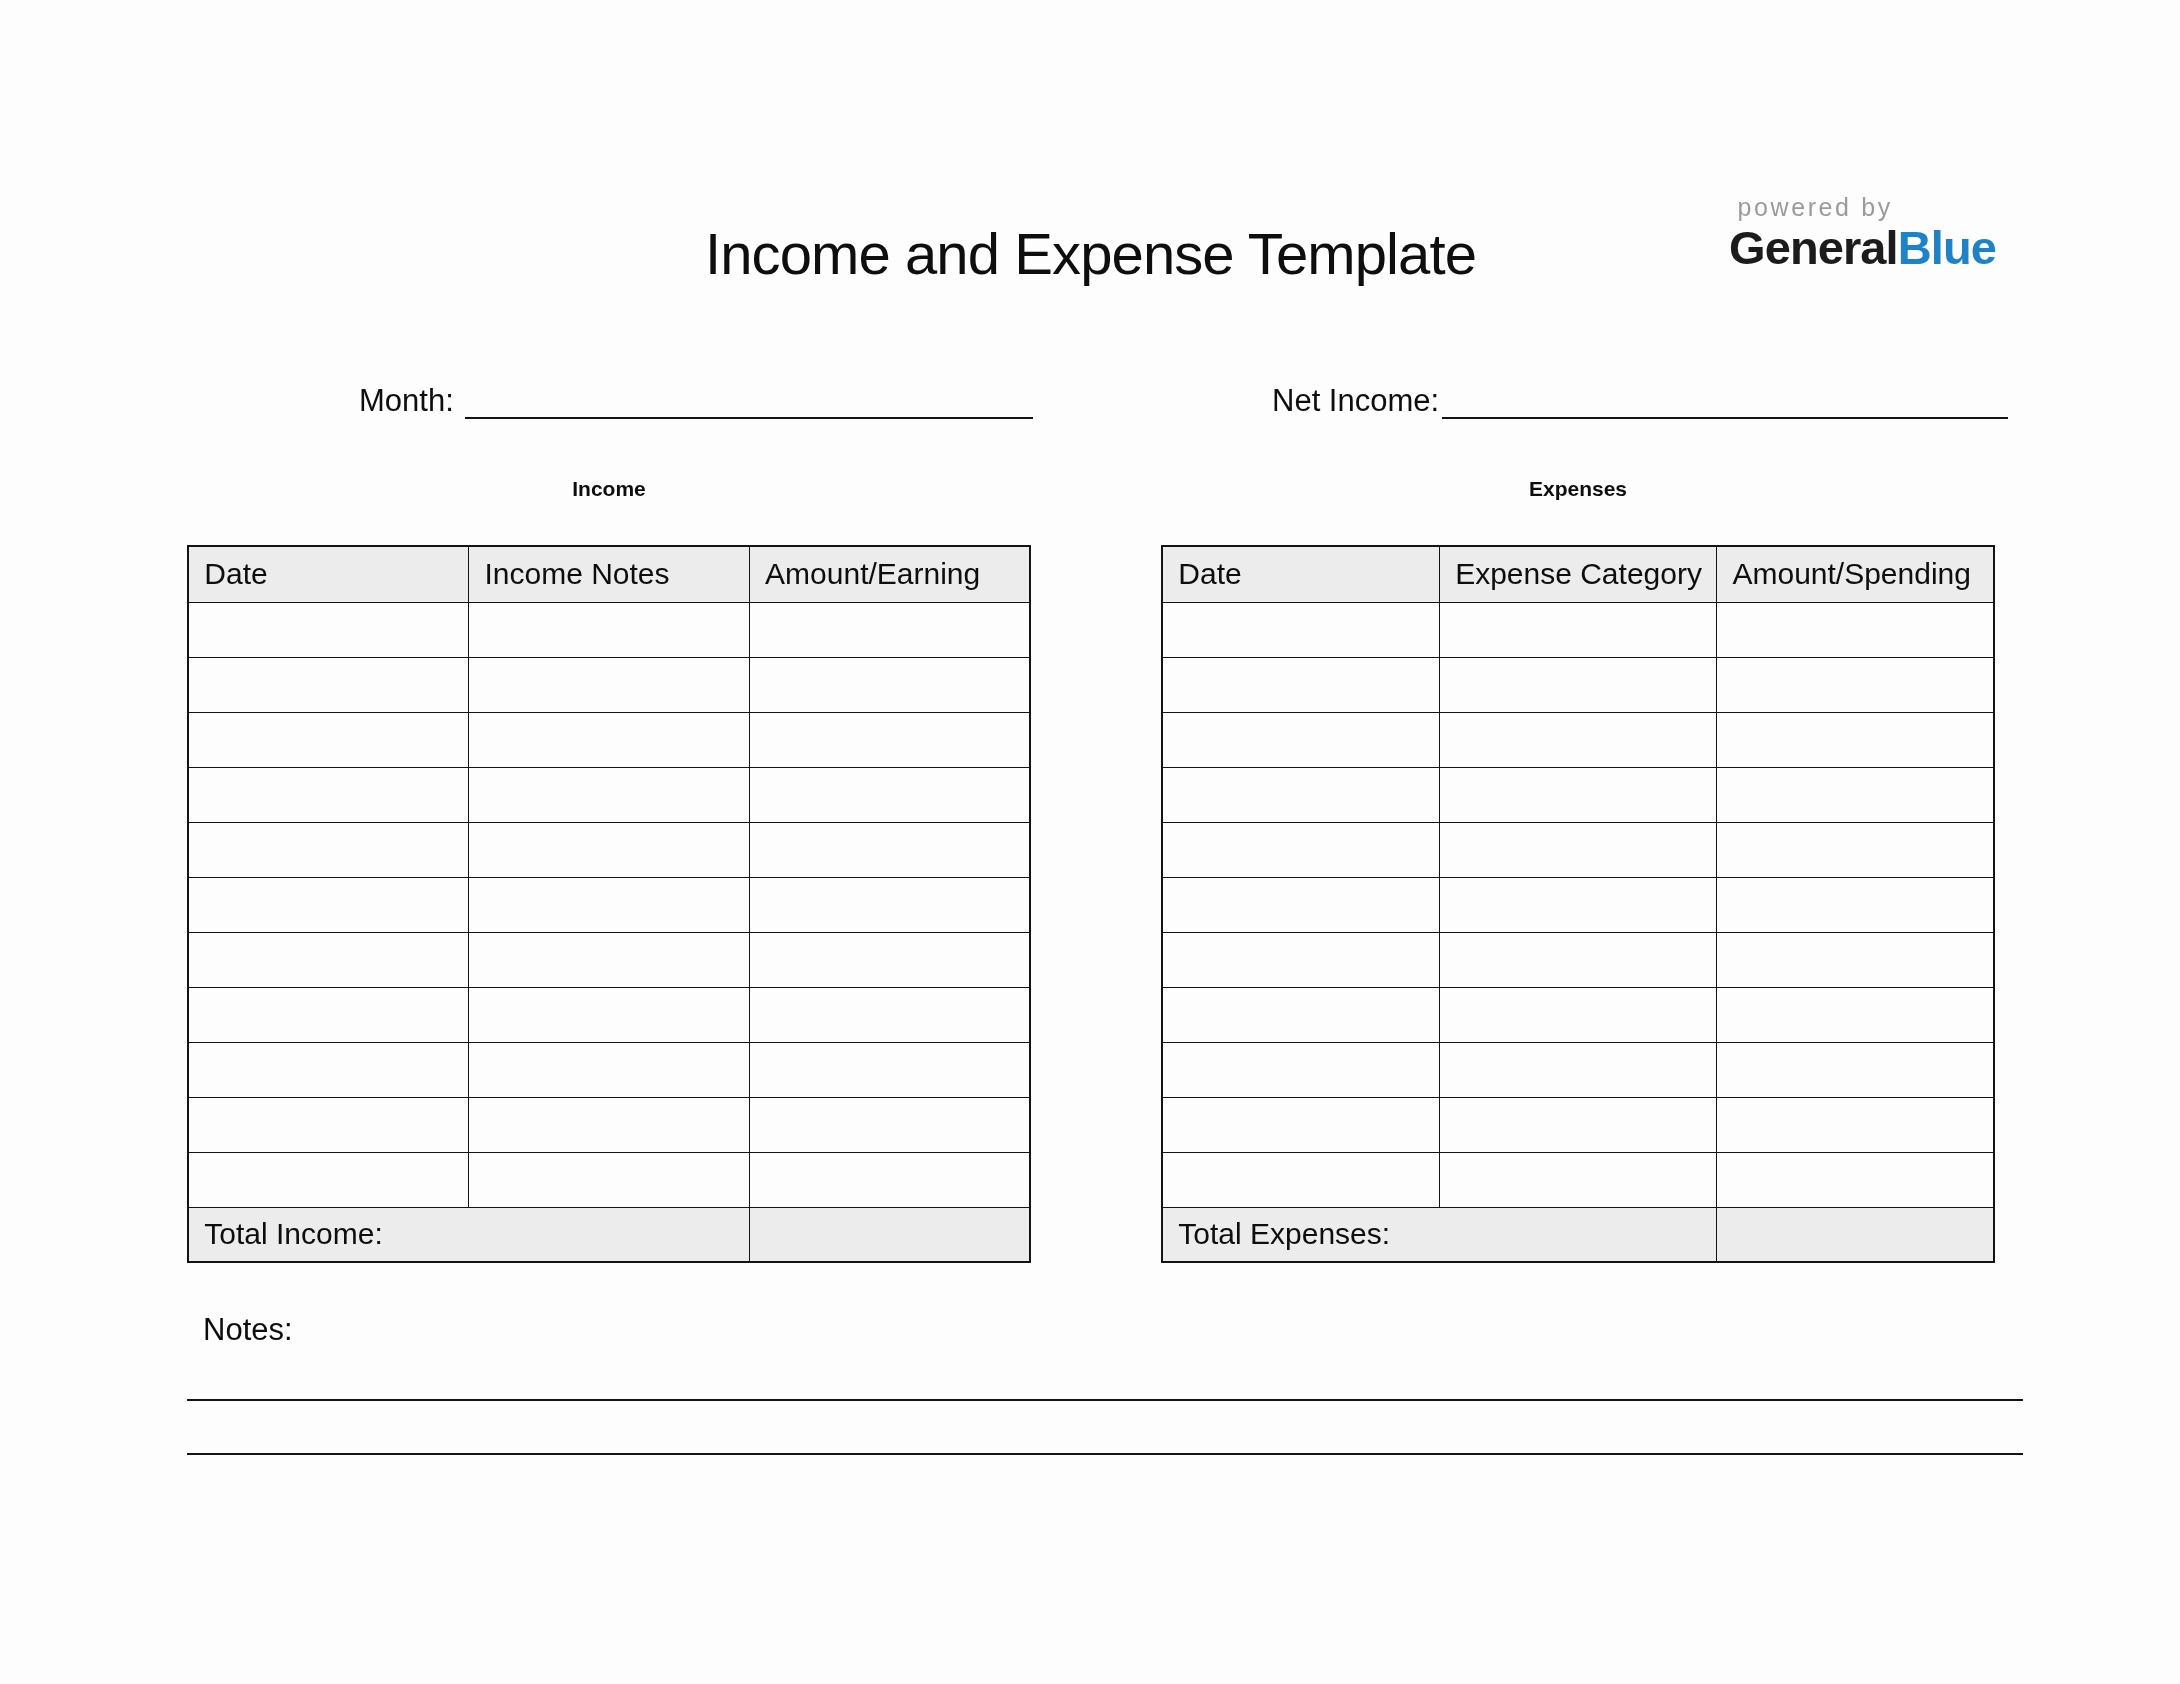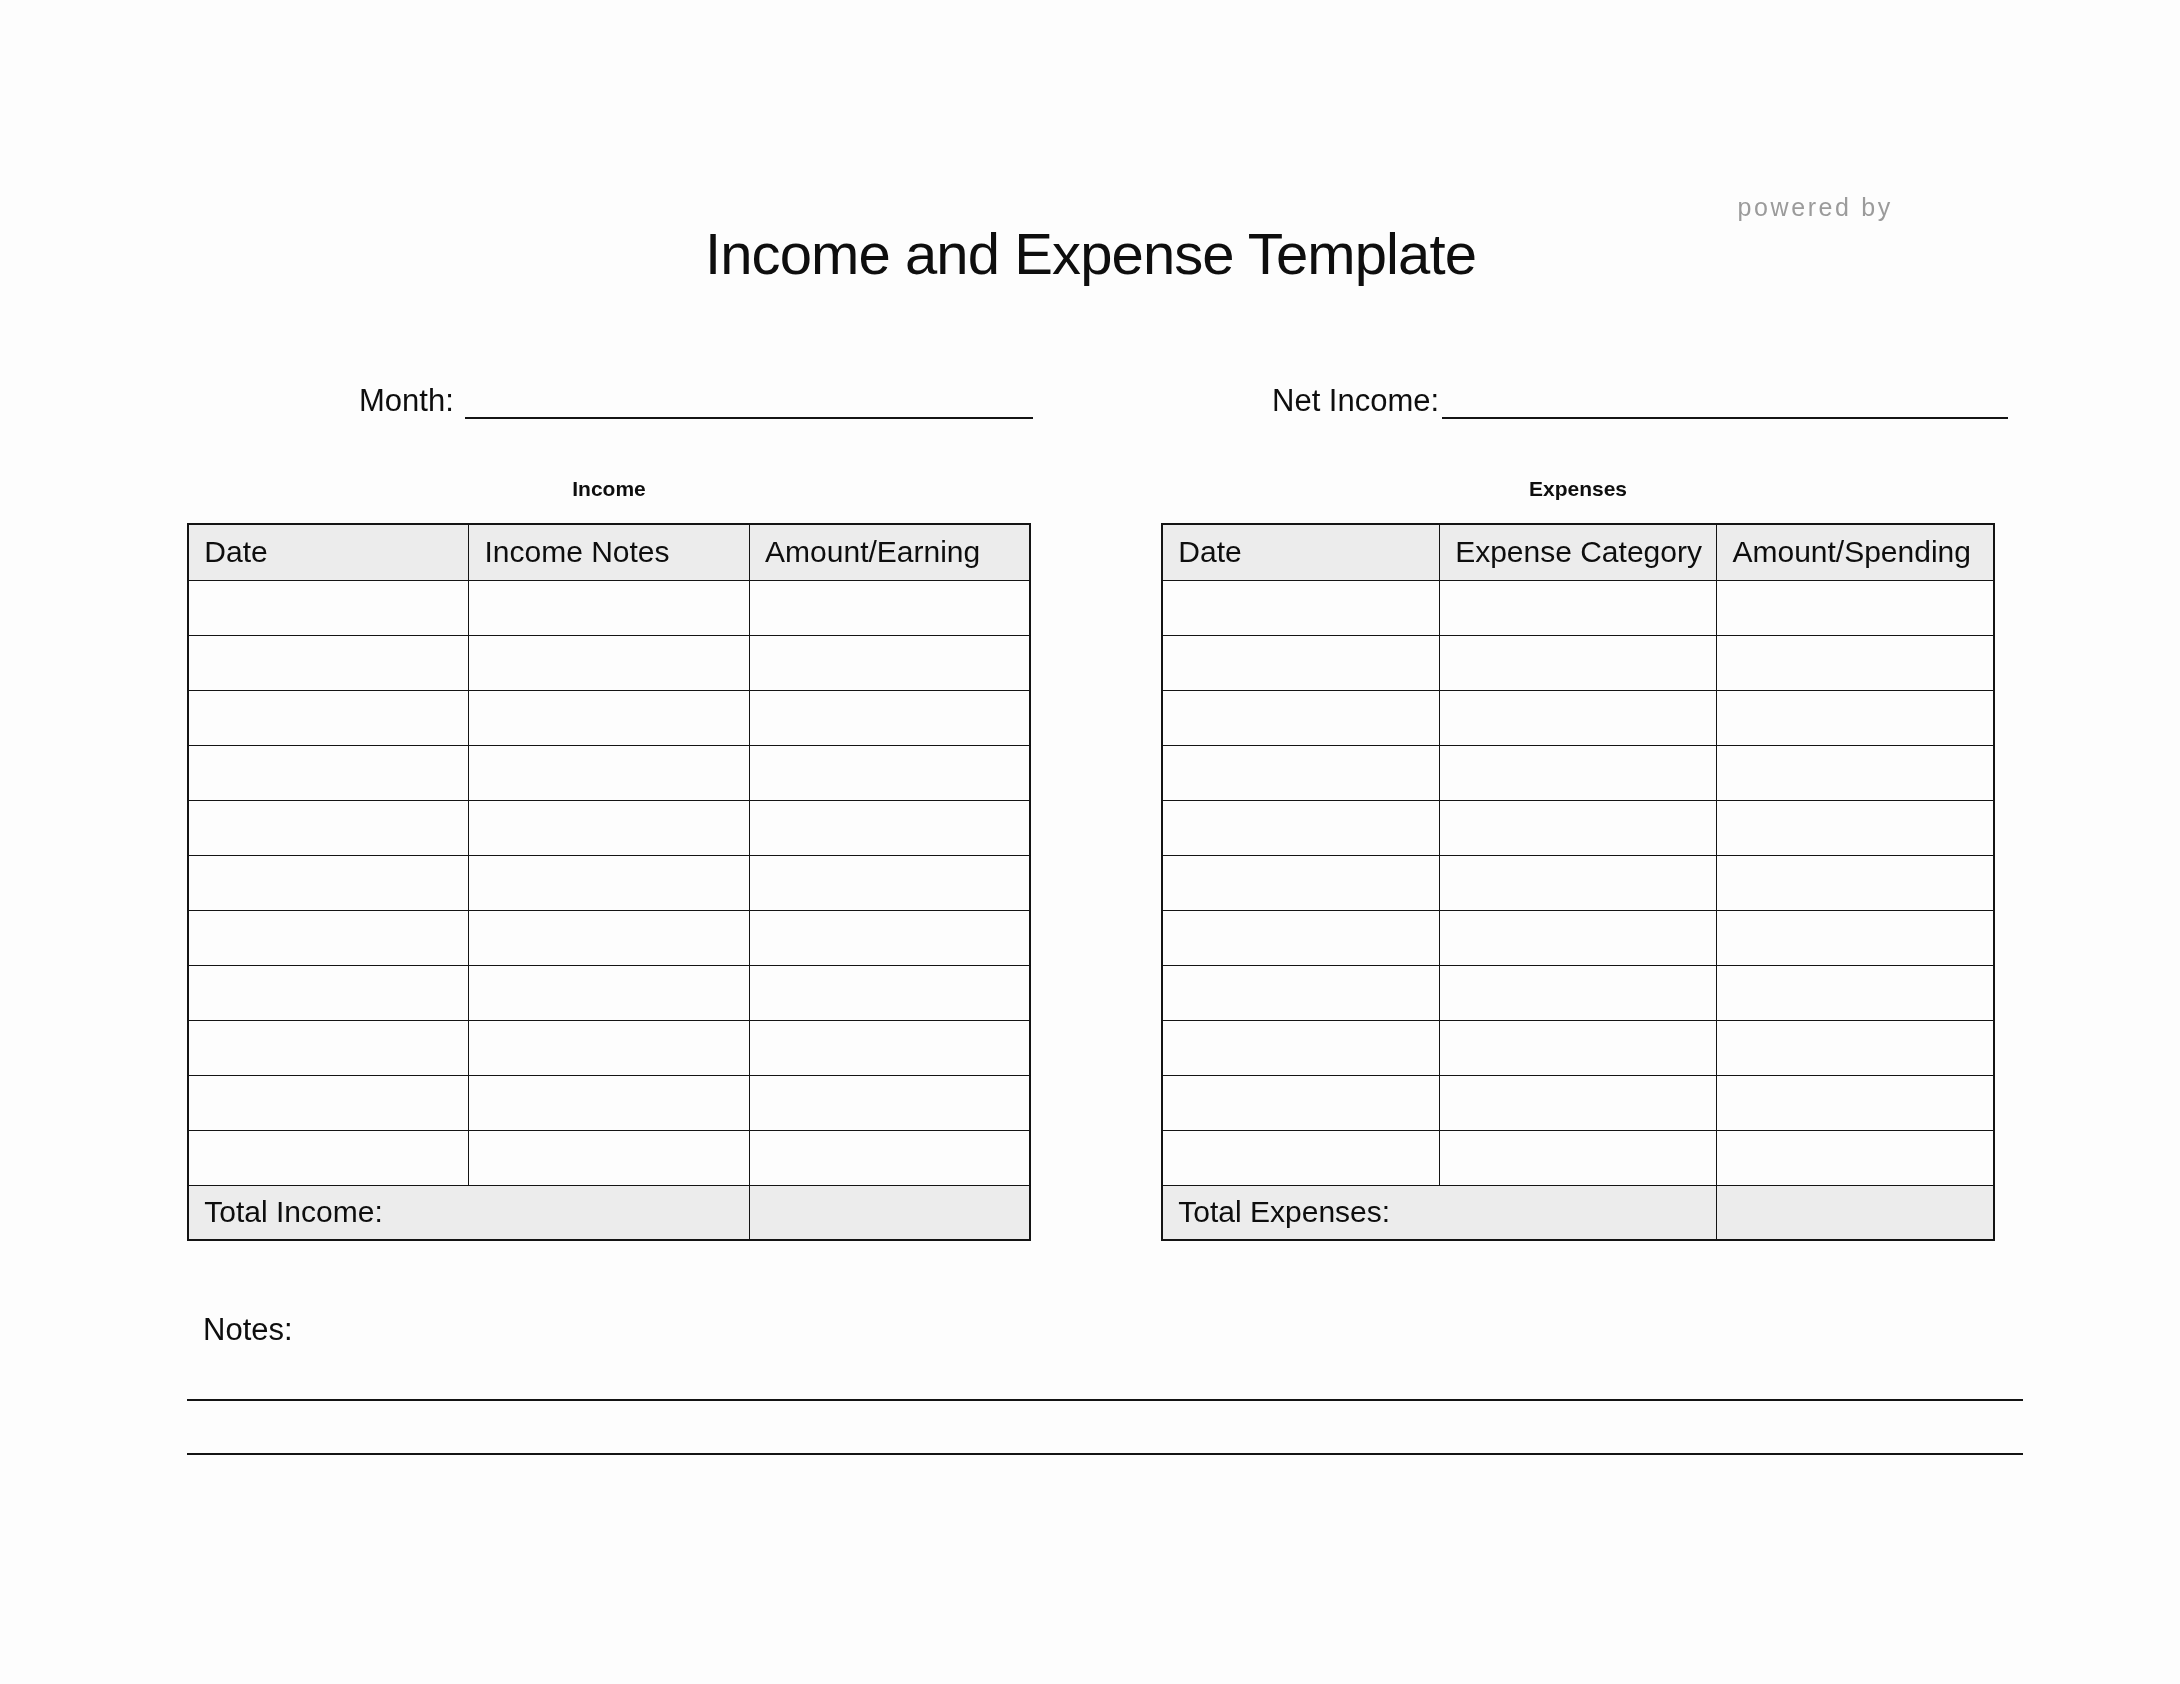--- a/index.html
+++ b/index.html
@@ -74,21 +74,21 @@
     font-weight: 700;
     text-align: center;
     color: #0e0e0e;
   }
   .income-title { left: 187px; width: 844px; }
   .expenses-title { left: 1161px; width: 834px; }
 
   
   table.sheet {
     position: absolute;
-    top: 523px;
+    top: 545px;
     border-collapse: collapse;
     table-layout: fixed;
     background: #6d28d9;
     border: 2.6px solid #141414;
   }
   #income-table { left: 187px; width: 844px; }
   #expense-table { left: 1161px; width: 834px; }
   table.sheet th, table.sheet td {
     border: 1.7px solid #141414;
     font-size: 30px;
@@ -129,20 +129,21 @@
 </style>
 </head>
 <body>
 
 <div class="page">
 
   <div class="doc-title">Income and Expense Template</div>
 
   <div class="logo">
     <div class="powered-by">powered by</div>
+    <div class="brand"><span class="brand-dark">General</span><span class="brand-blue">Blue</span></div>
   </div>
 
   <div class="field-label month-label">Month:</div>
   <div class="fill-line month-line"><span></span></div>
 
   <div class="field-label netincome-label">Net Income:</div>
   <div class="fill-line netincome-line"><span></span></div>
 
   <div class="section-title income-title">Income</div>
   <div class="section-title expenses-title">Expenses</div>

